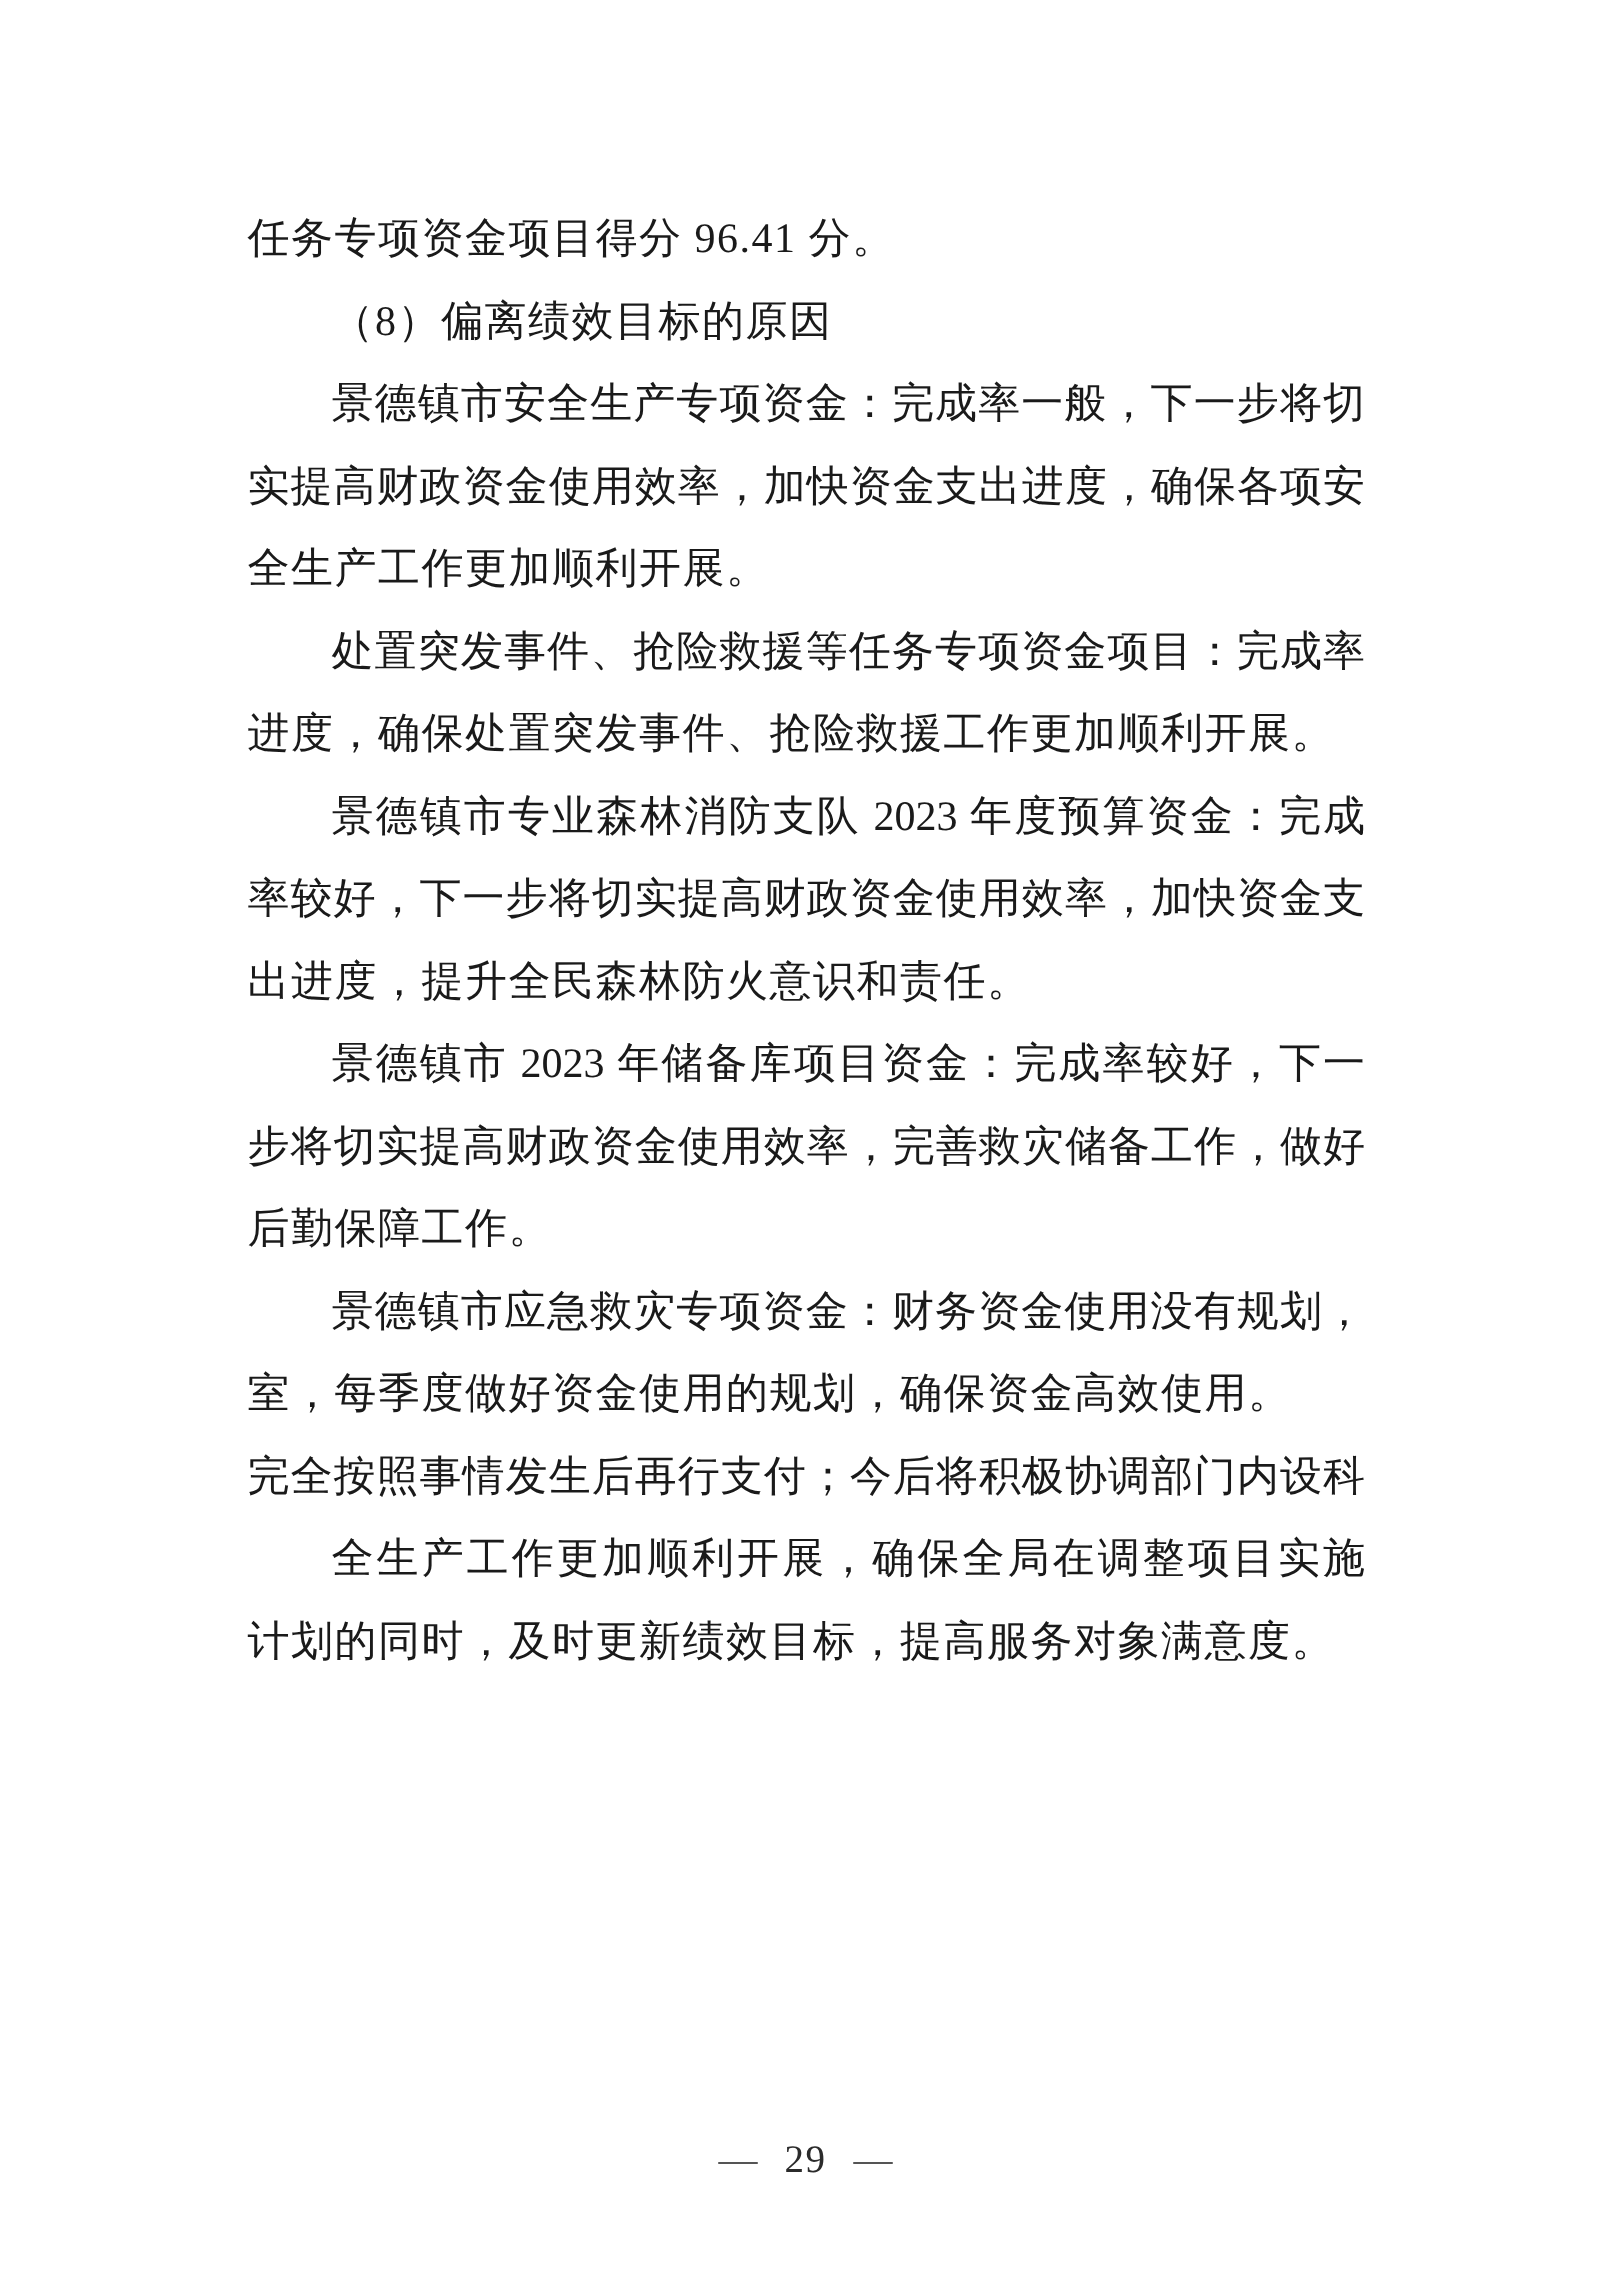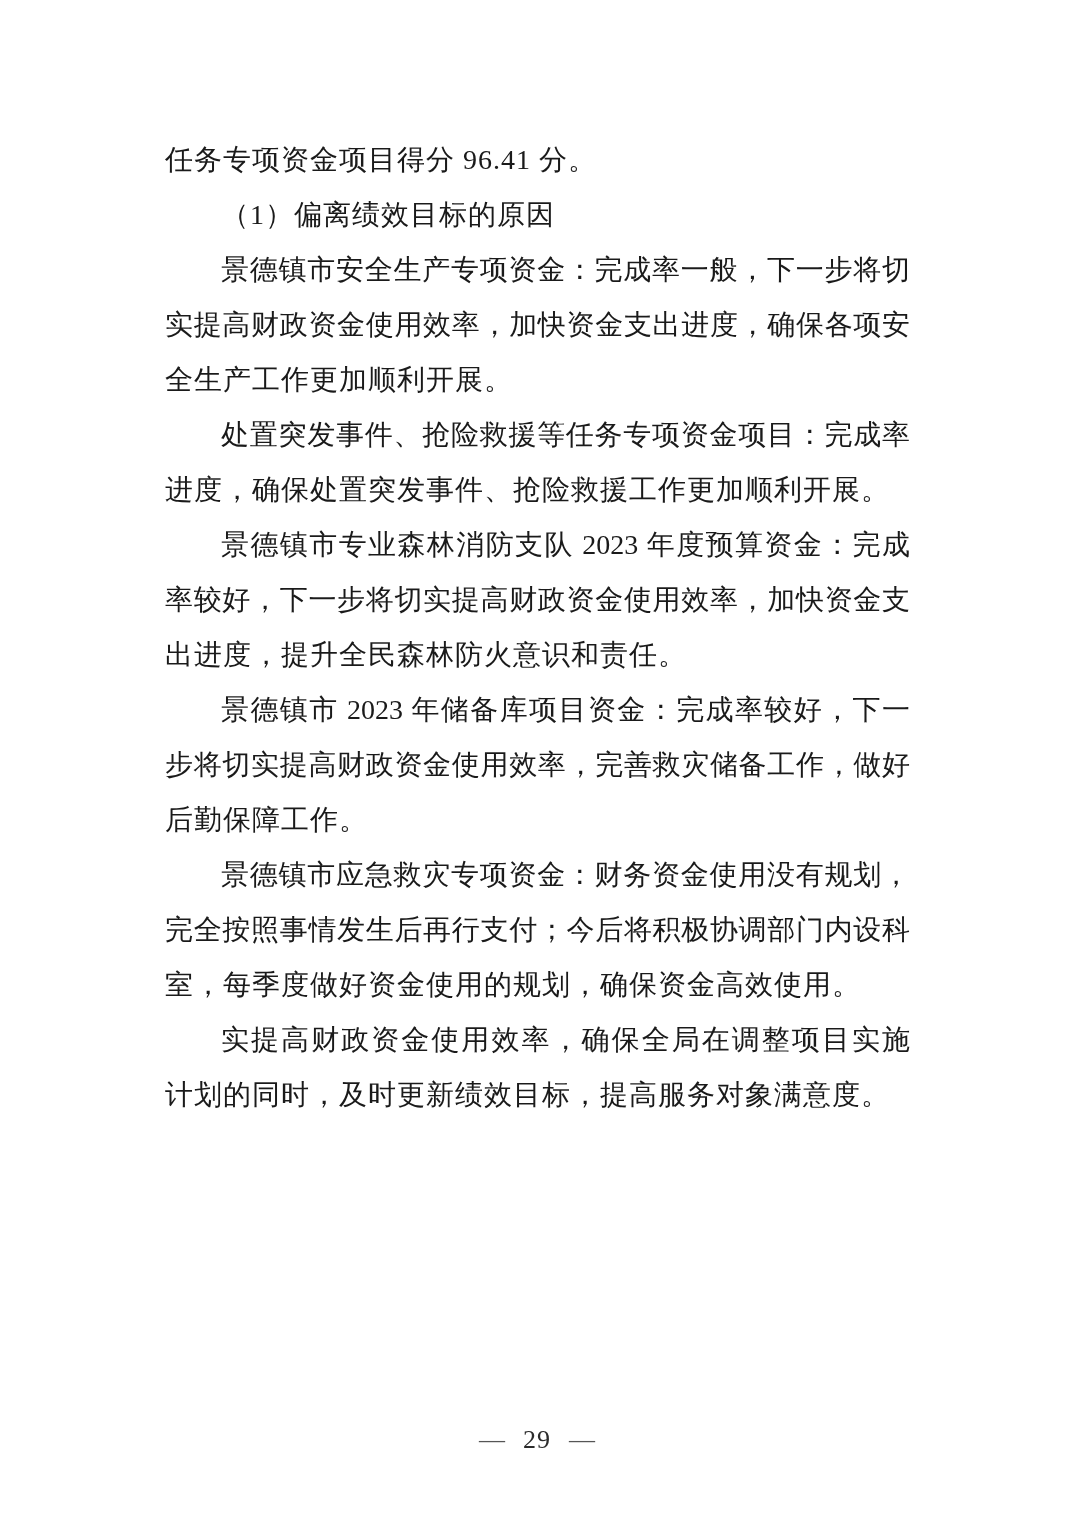--- a/index.html
+++ b/index.html
@@ -69,35 +69,35 @@
     margin: 16px 18px;
     letter-spacing: 1px;
   }
 </style>
 </head>
 <body>
 
 <div class="page">
   <div class="content">
     <div class="line left">任务专项资金项目得分 96.41 分。</div>
-    <div class="line left indent">（1）偏离绩效目标的原因</div>
+    <div class="line left indent">（8）偏离绩效目标的原因</div>
     <div class="line just indent">景德镇市安全生产专项资金：完成率一般，下一步将切</div>
     <div class="line just">实提高财政资金使用效率，加快资金支出进度，确保各项安</div>
     <div class="line left">全生产工作更加顺利开展。</div>
     <div class="line just indent">处置突发事件、抢险救援等任务专项资金项目：完成率</div>
     <div class="line left">进度，确保处置突发事件、抢险救援工作更加顺利开展。</div>
     <div class="line just indent">景德镇市专业森林消防支队 2023 年度预算资金：完成</div>
     <div class="line just">率较好，下一步将切实提高财政资金使用效率，加快资金支</div>
     <div class="line left">出进度，提升全民森林防火意识和责任。</div>
     <div class="line just indent">景德镇市 2023 年储备库项目资金：完成率较好，下一</div>
     <div class="line just">步将切实提高财政资金使用效率，完善救灾储备工作，做好</div>
     <div class="line left">后勤保障工作。</div>
     <div class="line just indent">景德镇市应急救灾专项资金：财务资金使用没有规划，</div>
+    <div class="line left">室，每季度做好资金使用的规划，确保资金高效使用。</div>
     <div class="line just">完全按照事情发生后再行支付；今后将积极协调部门内设科</div>
-    <div class="line left">室，每季度做好资金使用的规划，确保资金高效使用。</div>
-    <div class="line just indent">实提高财政资金使用效率，确保全局在调整项目实施</div>
+    <div class="line just indent">全生产工作更加顺利开展，确保全局在调整项目实施</div>
     <div class="line left">计划的同时，及时更新绩效目标，提高服务对象满意度。</div>
   </div>
 
   <div class="footer">
     <span class="dash">—</span><span class="pagenum">29</span><span class="dash">—</span>
   </div>
 </div>
 
 </body></html>

